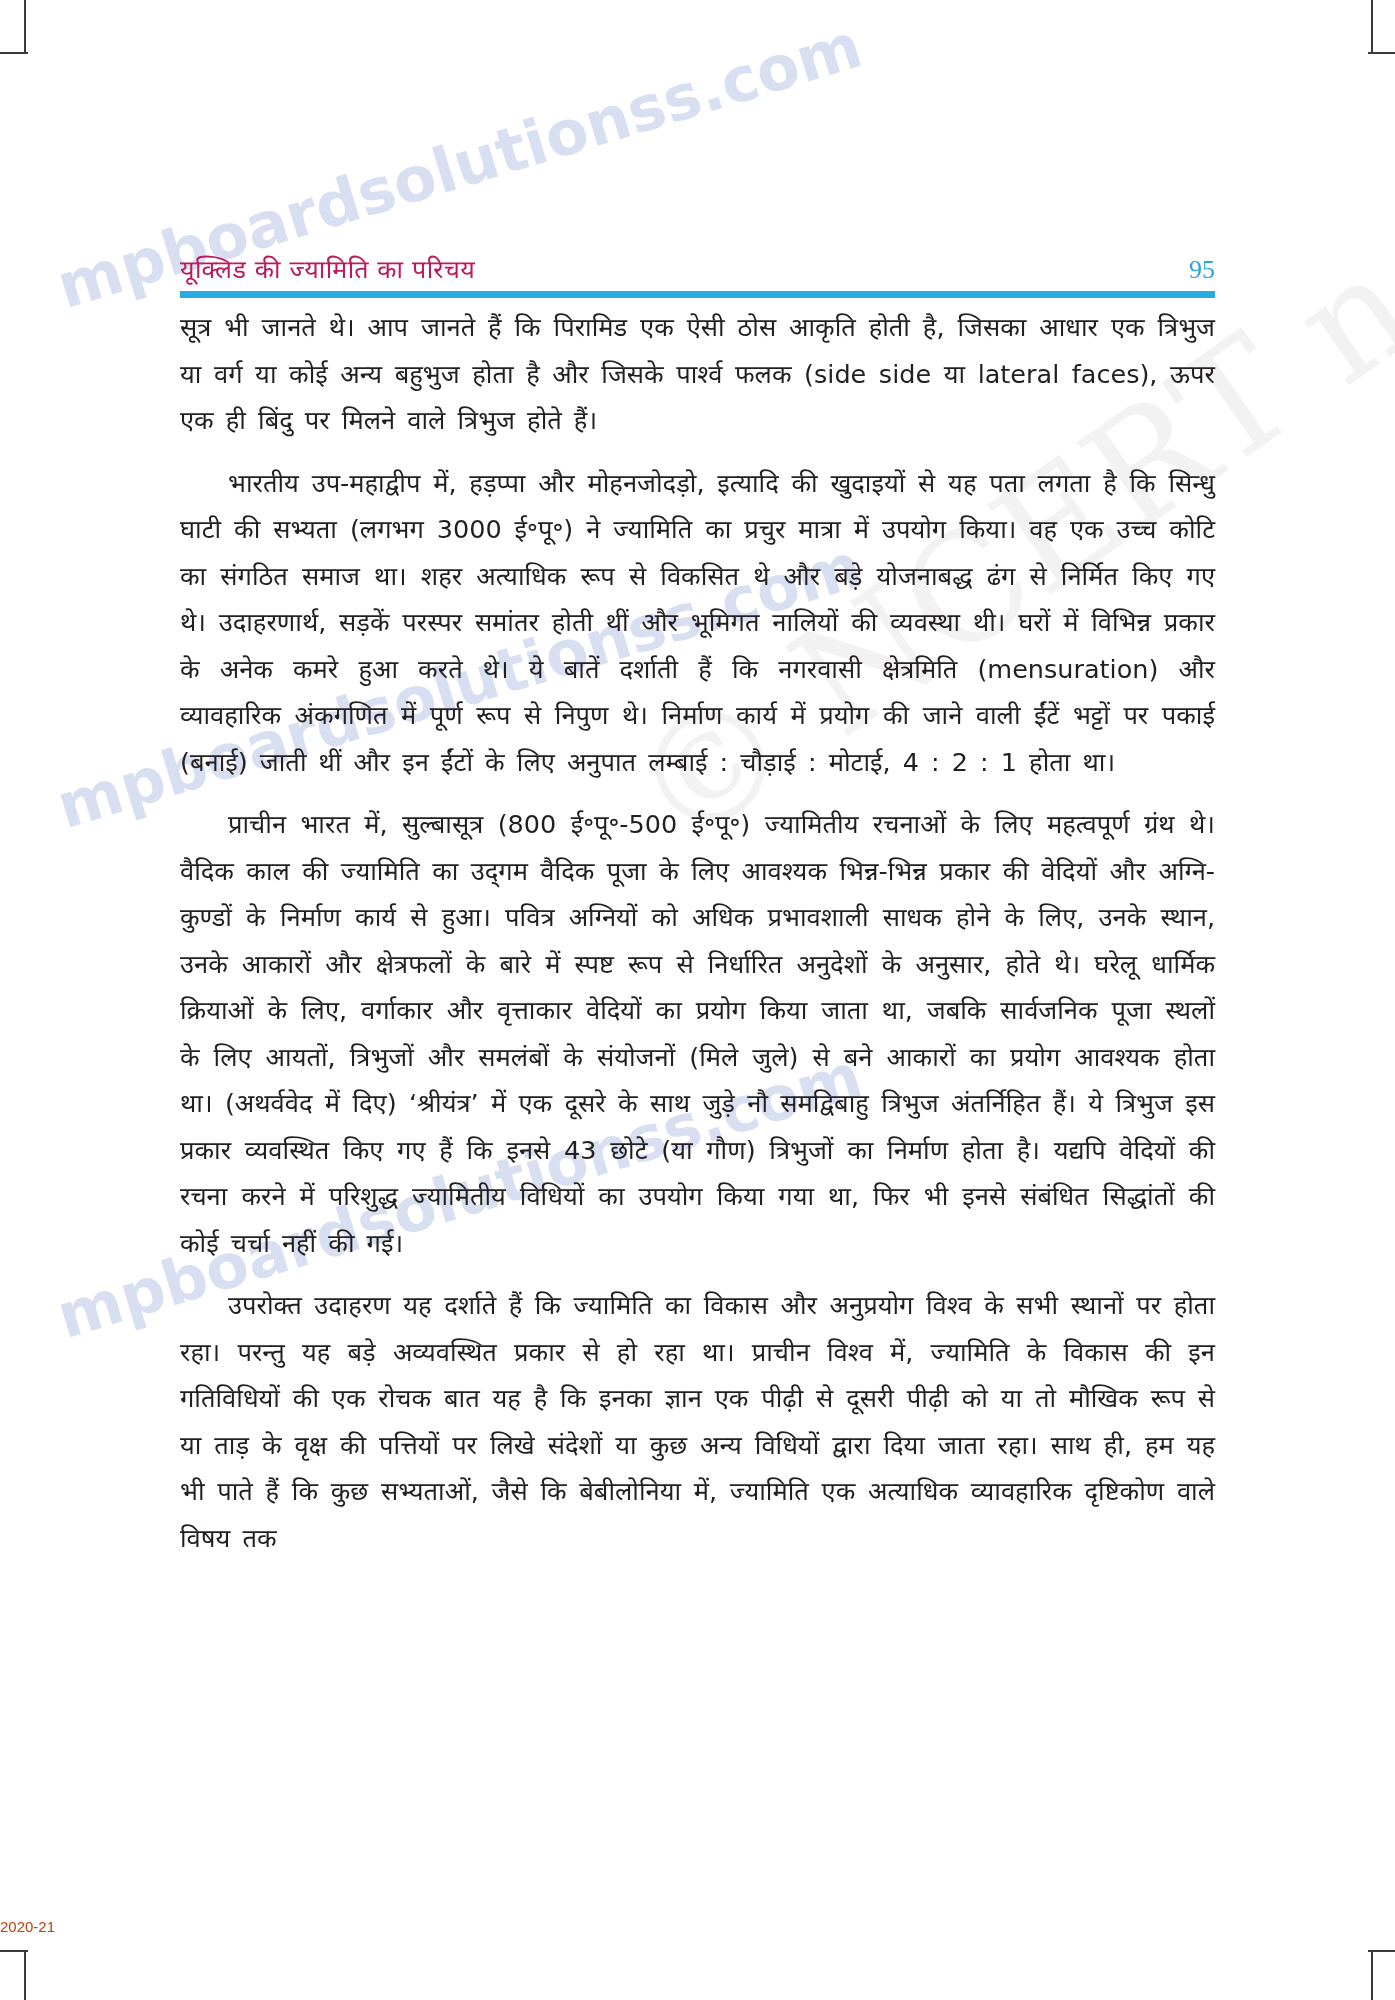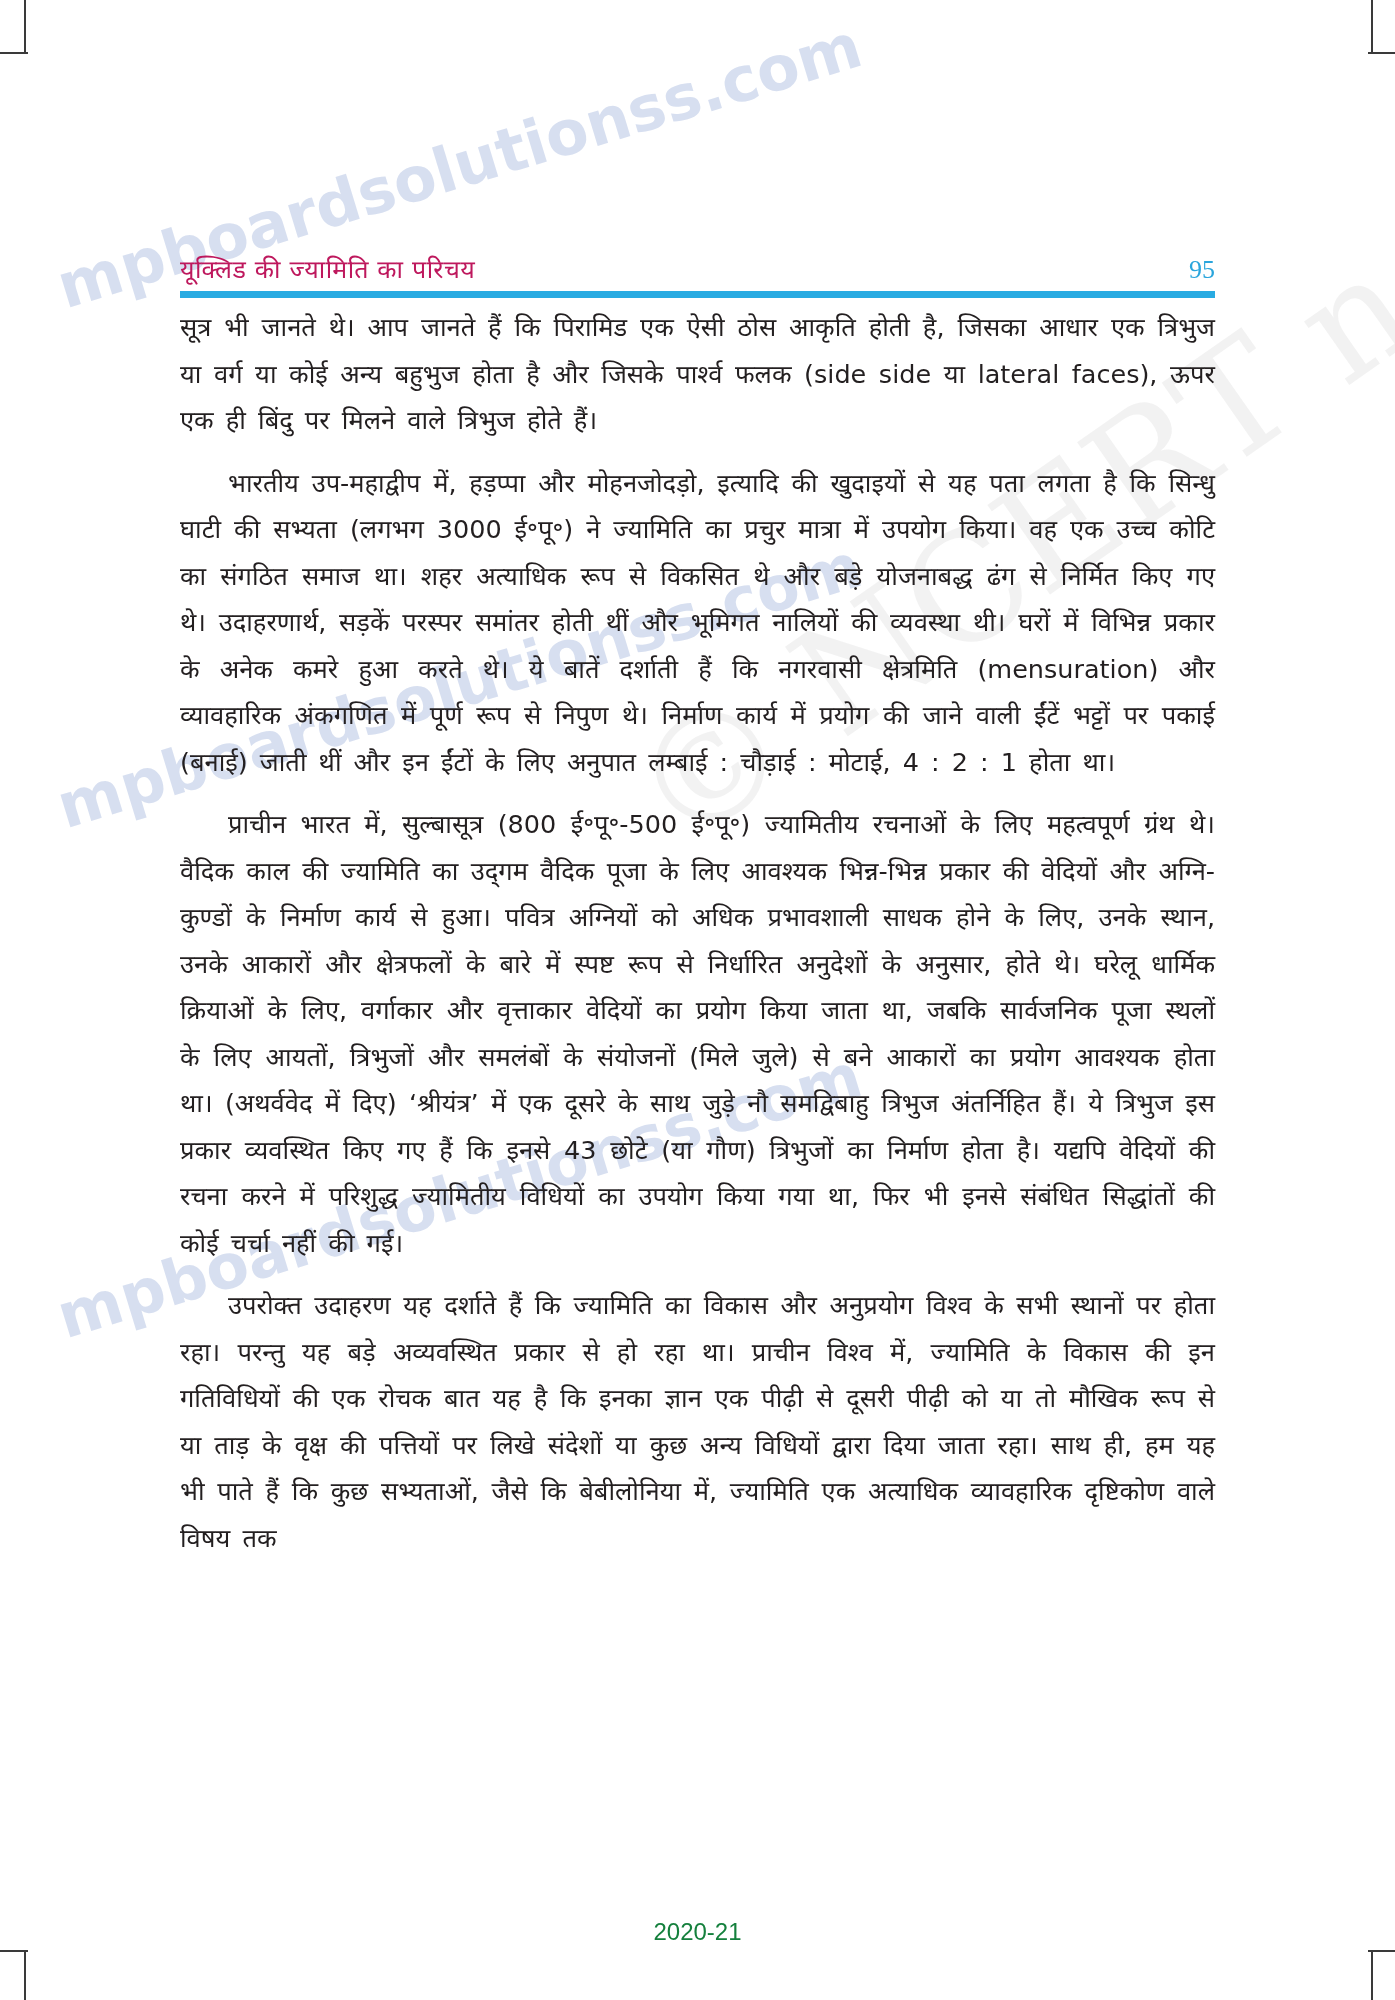--- a/index.html
+++ b/index.html
@@ -81,24 +81,23 @@
     margin: 0;
     word-spacing: 4px;
   }
   .para.indent { text-indent: 48px; }
   .para + .para { margin-top: 16px; }
   .footer {
     position: absolute;
     top: 1918px;
     left: 0;
     width: 1395px;
-    text-align: center;
     font-family: "Liberation Sans", "DejaVu Sans", sans-serif;
-    font-size: 24px;
-    color: #15803d;
+    font-size: 15px;
+    color: #c2410c;
     z-index: 2;
   }
 </style>
 </head>
 <body>
 
 <div class="crop v" style="left:24px; top:0;"></div>
 <div class="crop h" style="left:0; top:52px;"></div>
 <div class="crop v" style="left:1371px; top:0;"></div>
 <div class="crop h" style="left:1368px; top:52px;"></div>

